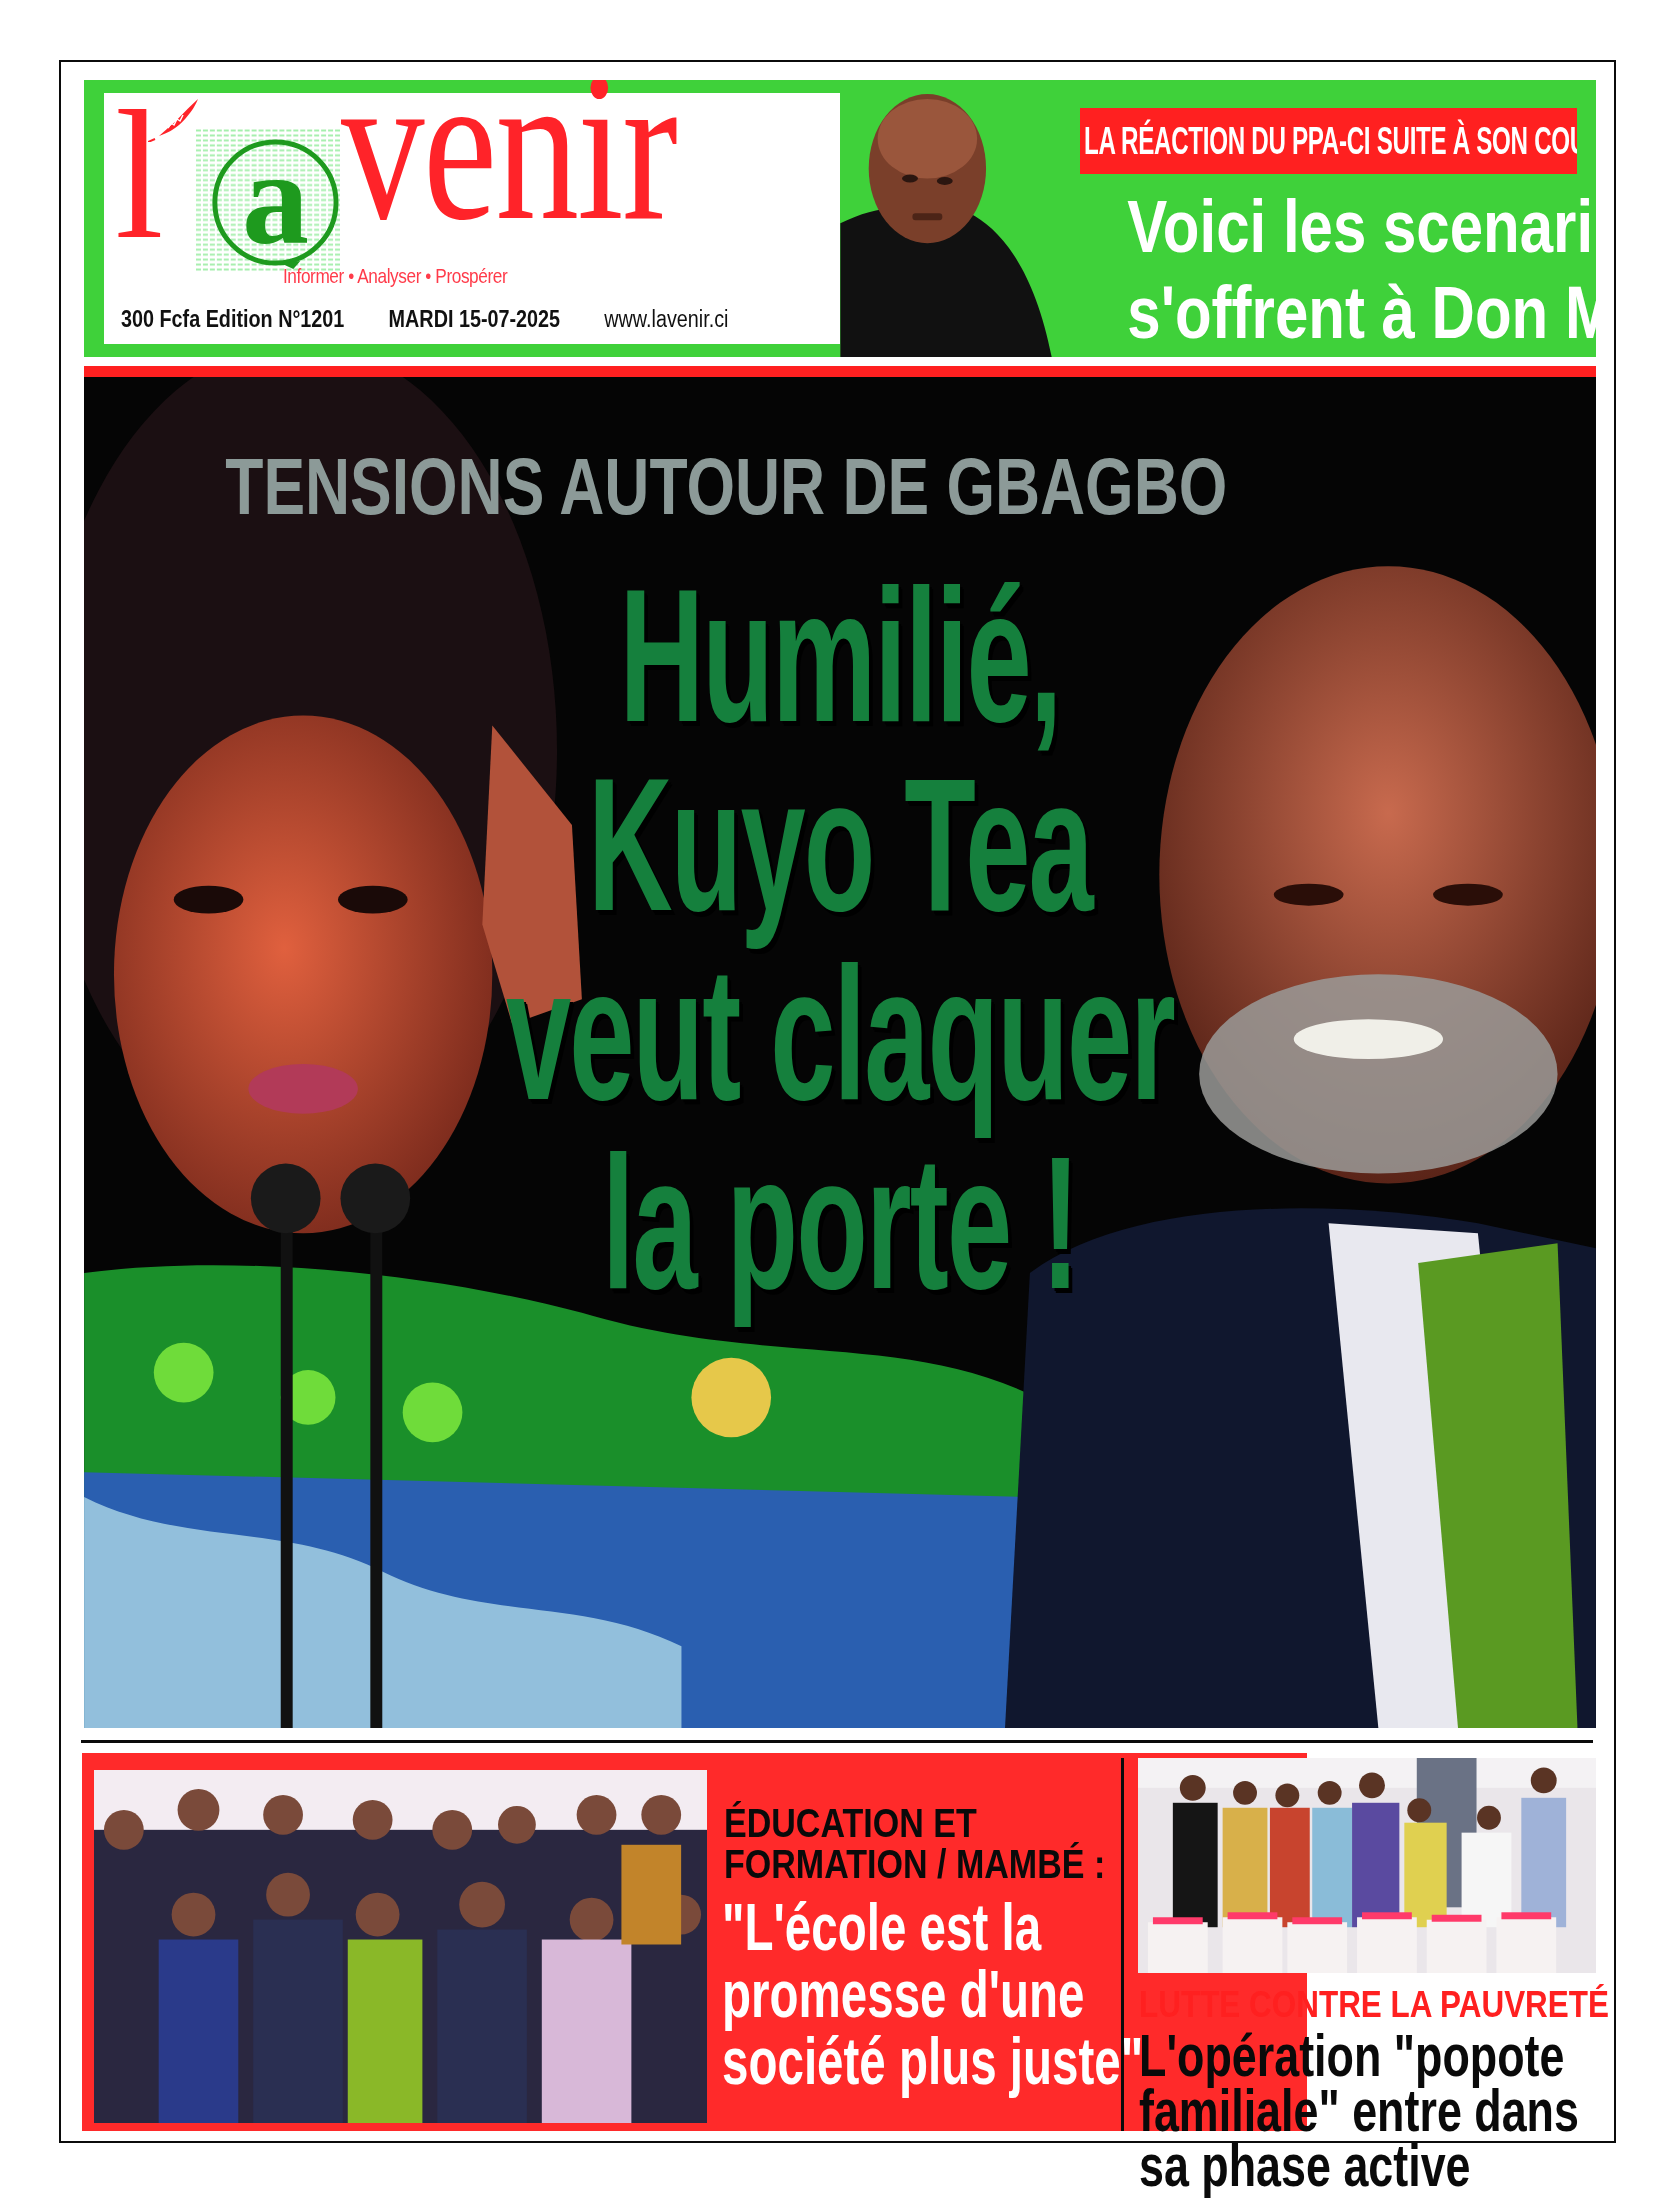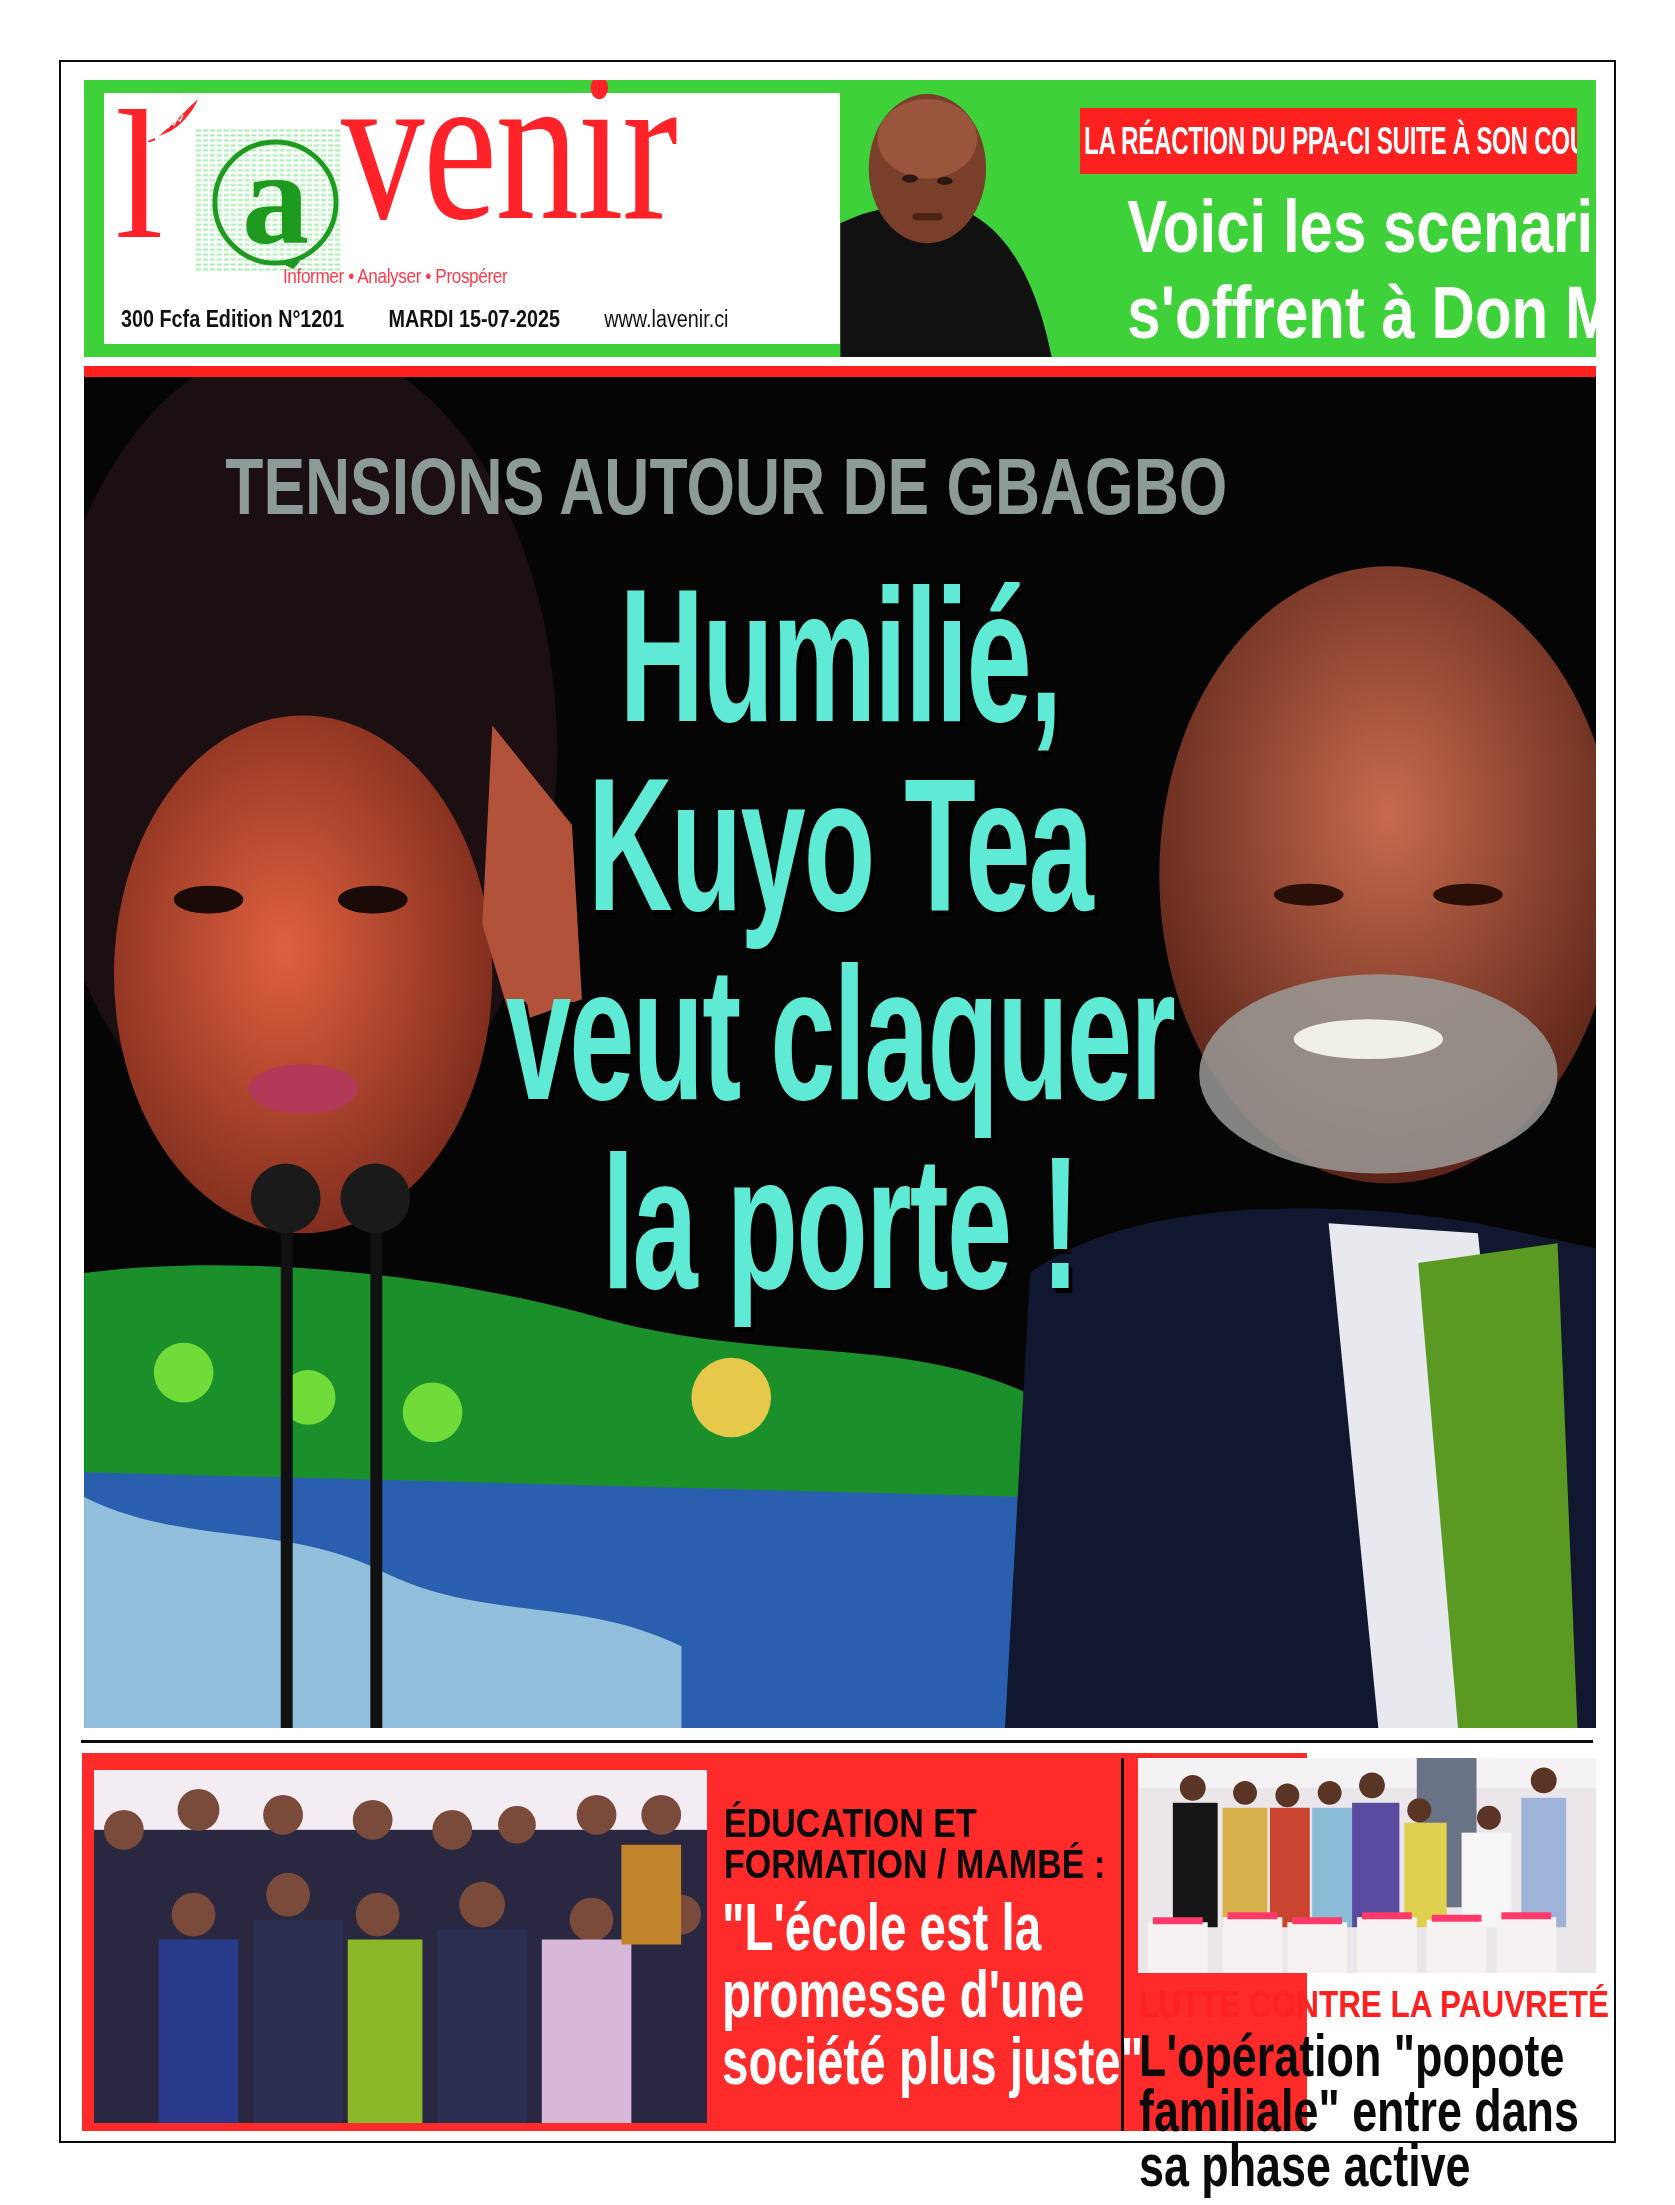--- a/index.html
+++ b/index.html
@@ -26,21 +26,21 @@
   .top-headline { left:993px; top:103px; width:503px; color:#ffffff; font-weight:bold; font-size:75px; line-height:86px; text-align:center; white-space:nowrap; }
   .top-headline div { transform:scaleX(0.80); transform-origin:center top; }
 
   .red-rule { left:84px; top:366px; width:1512px; height:10.5px; background:#ff2020; }
 
   
   .main-photo { left:84px; top:377px; width:1512px; height:1351px; background:#050505; overflow:hidden; }
   .main-photo svg { position:absolute; left:0; top:0; }
   .main-kicker { left:0; top:64px; width:1272px; text-align:right; color:#8c9a98; font-weight:bold; font-size:80px; white-space:nowrap; }
   .main-kicker span { display:inline-block; transform:scaleX(0.78); }
-  .main-headline { left:0; top:184px; width:1512px; text-align:center; color:#5eead4; font-weight:bold; font-size:189px; line-height:189px; text-shadow: 6px 5px 0 #000, 4px 3px 0 #000; }
+  .main-headline { left:0; top:184px; width:1512px; text-align:center; color:#15803d; font-weight:bold; font-size:189px; line-height:189px; text-shadow: 6px 5px 0 #000, 4px 3px 0 #000; }
   .main-headline div { display:block; transform:scaleX(0.62); transform-origin:center top; white-space:nowrap; letter-spacing:-3px; }
 
   .black-rule { left:81px; top:1740px; width:1512px; height:3px; background:#0b0b0b; }
 
   
   .story-left { left:82px; top:1753px; width:1225px; height:378px; background:#ff2a2a; }
   .story-left-photo { left:12px; top:17px; width:613px; height:353px; overflow:hidden; background:#f4eef2; }
   .story-left-kicker { left:642px; top:50px; color:#0a0a0a; font-weight:bold; font-size:41px; line-height:41px; white-space:nowrap; transform:scaleX(0.83); transform-origin:left top; }
   .story-left-headline { left:640px; top:141px; color:#ffffff; font-weight:bold; font-size:66px; line-height:67px; white-space:nowrap; transform:scaleX(0.72); transform-origin:left top; }
 

